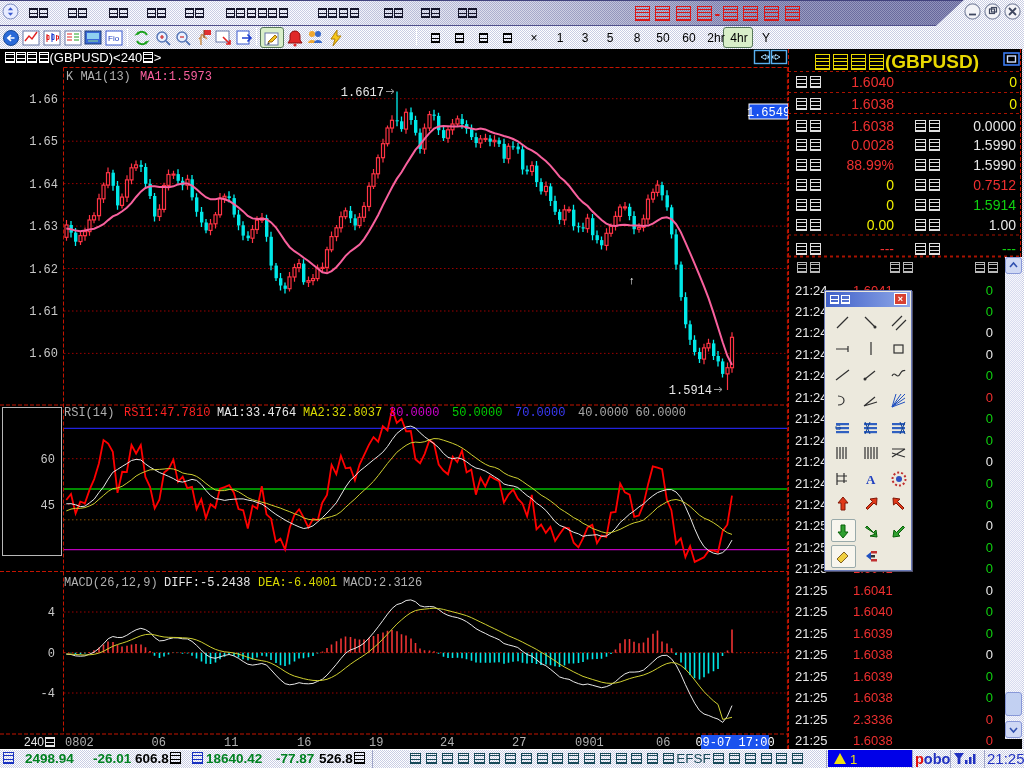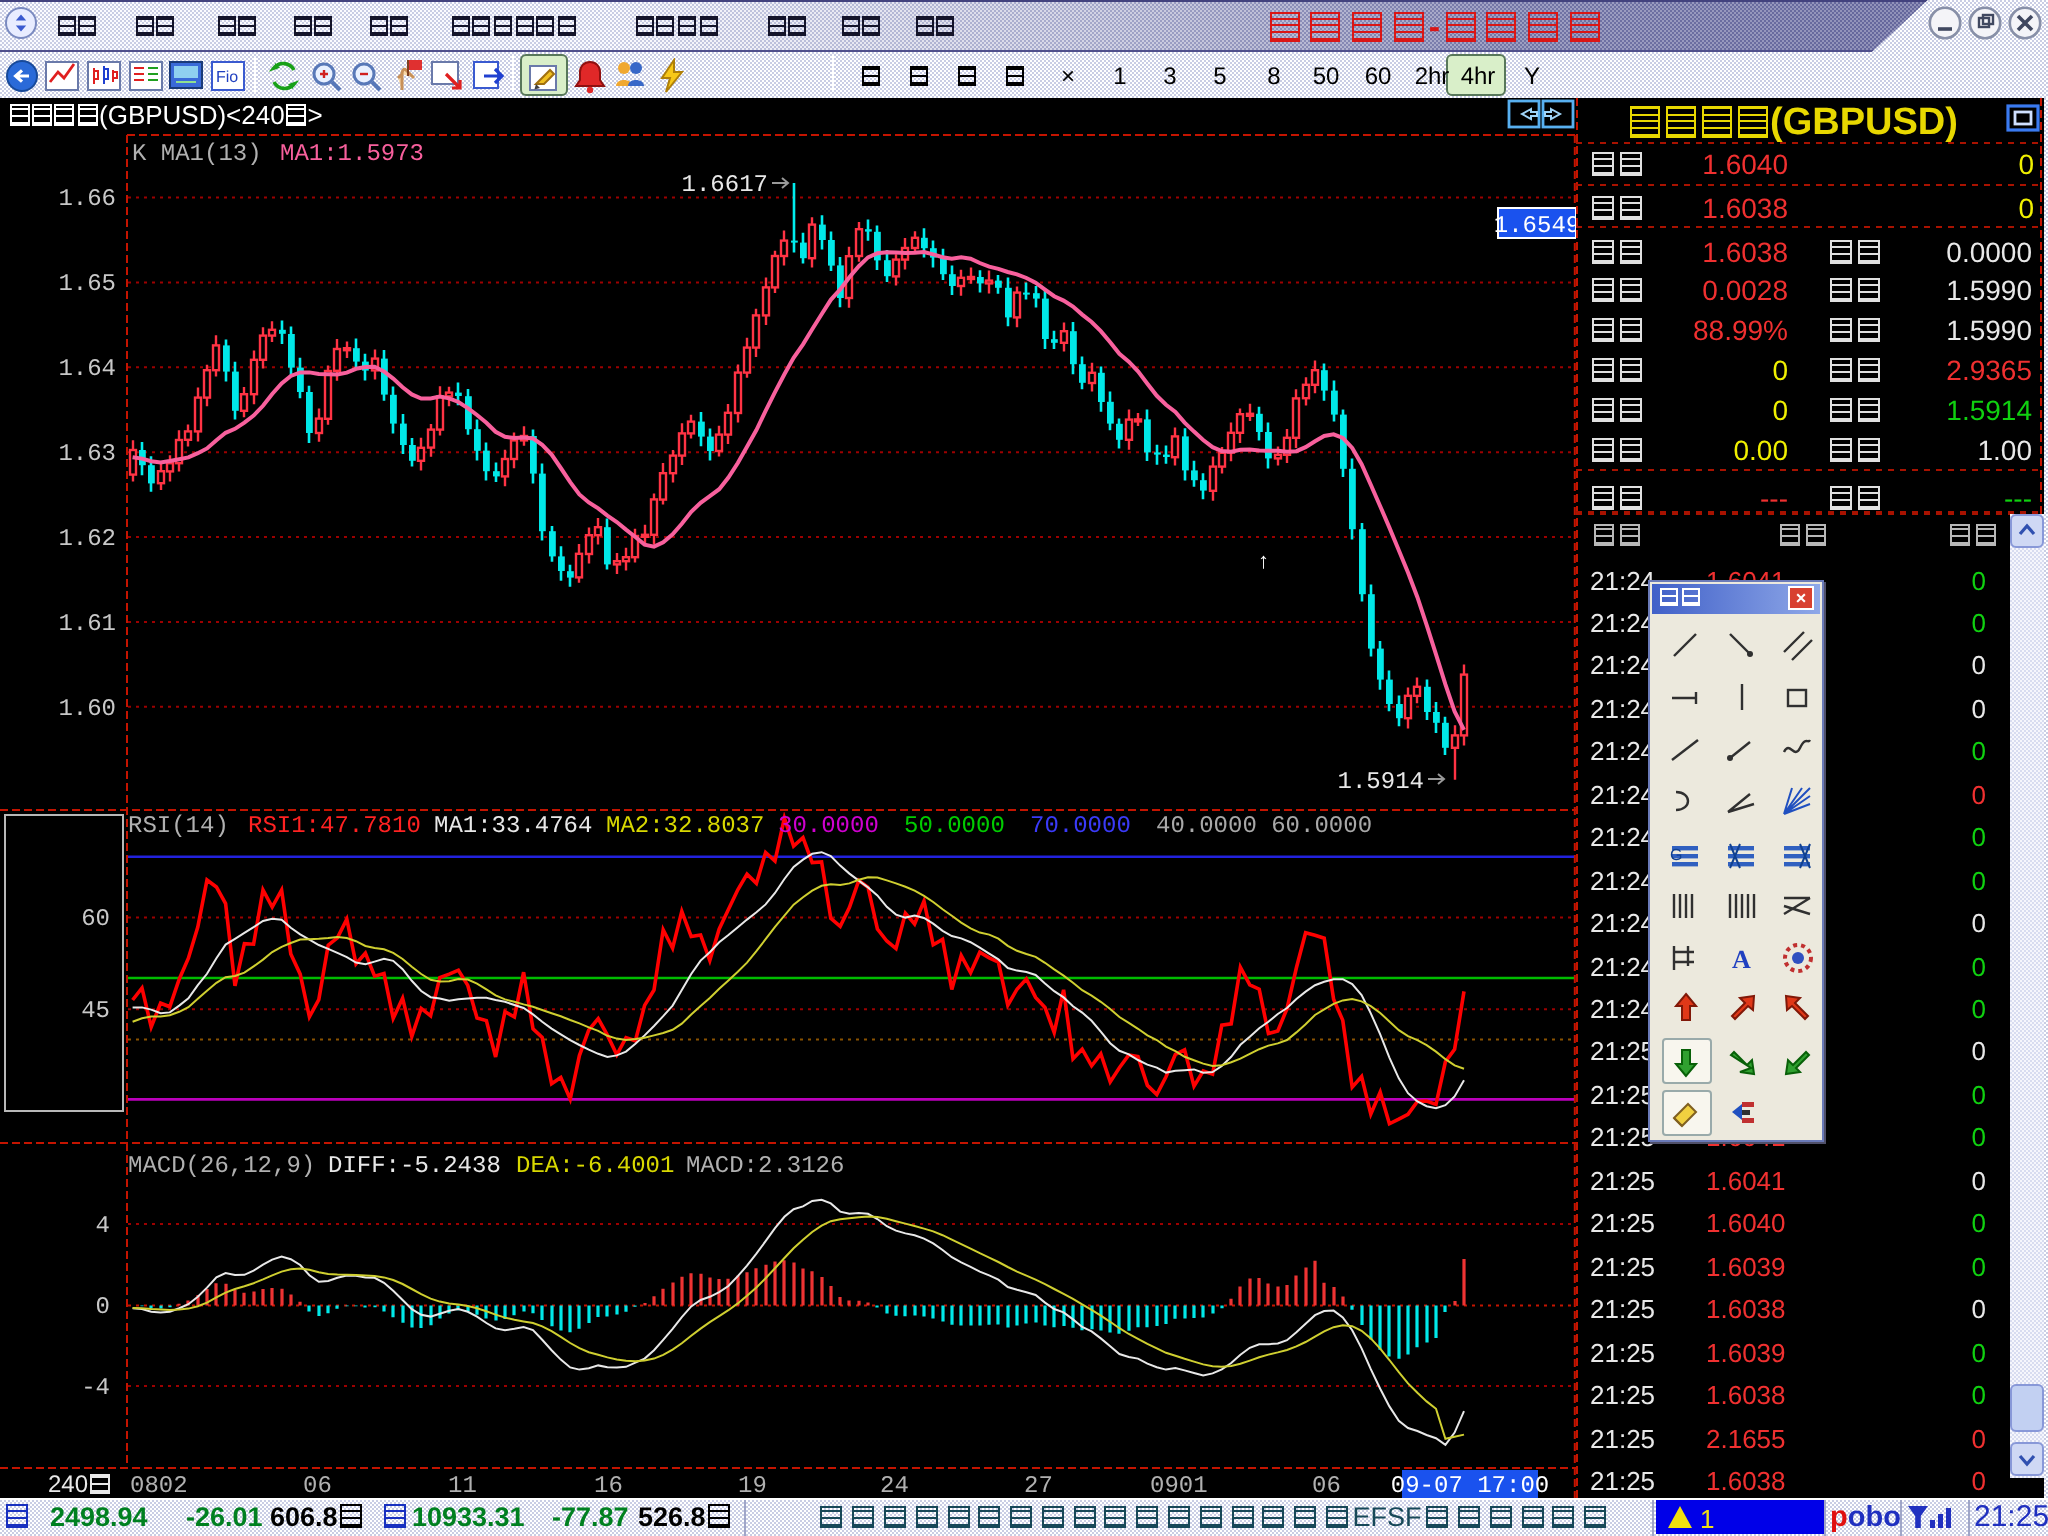--- a/index.html
+++ b/index.html
@@ -425,21 +425,21 @@
 <div class="qv" style="left:804px;top:137.4px;width:90px;color:#f03030">0.0028</div>
 <div class="ql" style="left:913px;top:137.4px"><i class="k" style="width:11px;height:12px;margin:0 1.5px;vertical-align:-1px"></i><i class="k" style="width:11px;height:12px;margin:0 1.5px;vertical-align:-1px"></i></div>
 <div class="qv" style="left:926px;top:137.4px;width:90px;color:#e8e8e8">1.5990</div>
 <div class="ql" style="left:794px;top:157.3px"><i class="k" style="width:11px;height:12px;margin:0 1.5px;vertical-align:-1px"></i><i class="k" style="width:11px;height:12px;margin:0 1.5px;vertical-align:-1px"></i></div>
 <div class="qv" style="left:804px;top:157.3px;width:90px;color:#f03030">88.99%</div>
 <div class="ql" style="left:913px;top:157.3px"><i class="k" style="width:11px;height:12px;margin:0 1.5px;vertical-align:-1px"></i><i class="k" style="width:11px;height:12px;margin:0 1.5px;vertical-align:-1px"></i></div>
 <div class="qv" style="left:926px;top:157.3px;width:90px;color:#e8e8e8">1.5990</div>
 <div class="ql" style="left:794px;top:177.2px"><i class="k" style="width:11px;height:12px;margin:0 1.5px;vertical-align:-1px"></i><i class="k" style="width:11px;height:12px;margin:0 1.5px;vertical-align:-1px"></i></div>
 <div class="qv" style="left:804px;top:177.2px;width:90px;color:#f0f000">0</div>
 <div class="ql" style="left:913px;top:177.2px"><i class="k" style="width:11px;height:12px;margin:0 1.5px;vertical-align:-1px"></i><i class="k" style="width:11px;height:12px;margin:0 1.5px;vertical-align:-1px"></i></div>
-<div class="qv" style="left:926px;top:177.2px;width:90px;color:#f03030">2.9365</div>
+<div class="qv" style="left:926px;top:177.2px;width:90px;color:#f03030">0.7512</div>
 <div class="ql" style="left:794px;top:197.1px"><i class="k" style="width:11px;height:12px;margin:0 1.5px;vertical-align:-1px"></i><i class="k" style="width:11px;height:12px;margin:0 1.5px;vertical-align:-1px"></i></div>
 <div class="qv" style="left:804px;top:197.1px;width:90px;color:#f0f000">0</div>
 <div class="ql" style="left:913px;top:197.1px"><i class="k" style="width:11px;height:12px;margin:0 1.5px;vertical-align:-1px"></i><i class="k" style="width:11px;height:12px;margin:0 1.5px;vertical-align:-1px"></i></div>
 <div class="qv" style="left:926px;top:197.1px;width:90px;color:#10d010">1.5914</div>
 <div class="ql" style="left:794px;top:217.0px"><i class="k" style="width:11px;height:12px;margin:0 1.5px;vertical-align:-1px"></i><i class="k" style="width:11px;height:12px;margin:0 1.5px;vertical-align:-1px"></i></div>
 <div class="qv" style="left:804px;top:217.0px;width:90px;color:#f0f000">0.00</div>
 <div class="ql" style="left:913px;top:217.0px"><i class="k" style="width:11px;height:12px;margin:0 1.5px;vertical-align:-1px"></i><i class="k" style="width:11px;height:12px;margin:0 1.5px;vertical-align:-1px"></i></div>
 <div class="qv" style="left:926px;top:217.0px;width:90px;color:#e8e8e8">1.00</div>
 <div class="ql" style="left:794px;top:240.5px"><i class="k" style="width:11px;height:12px;margin:0 1.5px;vertical-align:-1px"></i><i class="k" style="width:11px;height:12px;margin:0 1.5px;vertical-align:-1px"></i></div>
 <div class="qv" style="left:804px;top:240.5px;width:90px;color:#f03030">---</div>
@@ -502,21 +502,21 @@
 <div class="tik" style="left:795px;top:647.15px;color:#e8e8e8">21:25</div>
 <div class="tik" style="left:853px;top:647.15px;color:#f03030">1.6038</div>
 <div class="tik" style="left:975px;top:647.15px;color:#e8e8e8;width:18px;text-align:right">0</div>
 <div class="tik" style="left:795px;top:668.5999999999999px;color:#e8e8e8">21:25</div>
 <div class="tik" style="left:853px;top:668.5999999999999px;color:#f03030">1.6039</div>
 <div class="tik" style="left:975px;top:668.5999999999999px;color:#10d010;width:18px;text-align:right">0</div>
 <div class="tik" style="left:795px;top:690.05px;color:#e8e8e8">21:25</div>
 <div class="tik" style="left:853px;top:690.05px;color:#f03030">1.6038</div>
 <div class="tik" style="left:975px;top:690.05px;color:#10d010;width:18px;text-align:right">0</div>
 <div class="tik" style="left:795px;top:711.5px;color:#e8e8e8">21:25</div>
-<div class="tik" style="left:853px;top:711.5px;color:#f03030">2.1655</div>
+<div class="tik" style="left:853px;top:711.5px;color:#f03030">2.3336</div>
 <div class="tik" style="left:975px;top:711.5px;color:#f03030;width:18px;text-align:right">0</div>
 <div class="tik" style="left:795px;top:732.95px;color:#e8e8e8">21:25</div>
 <div class="tik" style="left:853px;top:732.95px;color:#f03030">1.6038</div>
 <div class="tik" style="left:975px;top:732.95px;color:#f03030;width:18px;text-align:right">0</div>
 <div class="abs" style="left:1005px;top:256.5px;width:17px;height:482px;background:#f6f6fc;background-image:linear-gradient(45deg,#d8dcf0 25%,transparent 25%,transparent 75%,#d8dcf0 75%),linear-gradient(45deg,#d8dcf0 25%,transparent 25%,transparent 75%,#d8dcf0 75%);background-size:2px 2px;background-position:0 0,1px 1px"></div>
 <div class="abs" style="left:1005px;top:256.5px;width:17px;height:17px;background:#cfd8f4;border:1px solid #8898d8;border-radius:3px"></div>
 <svg class="abs" style="left:1005px;top:256.5px" width="17" height="17">
     <path d="M5 10 l3.5-4 3.5 4" stroke="#3050b0" stroke-width="1.6" fill="none"></path>
   </svg>
 <div class="abs" style="left:1005px;top:721px;width:17px;height:17px;background:#cfd8f4;border:1px solid #8898d8;border-radius:3px"></div>
@@ -632,21 +632,21 @@
     <rect x="9" y="4" width="6" height="2.5" fill="#c03030"></rect>
     <rect x="9" y="8" width="4" height="2.5" fill="#303030"></rect>
     <rect x="9" y="12" width="6" height="2.5" fill="#c03030"></rect>
   </svg>
 <div class="abs dit" style="left:0;top:749px;width:1024px;height:19px;border-top:1px solid #fff"></div>
 <div style="position:absolute;top:751px;height:16px;font-size:13.5px;line-height:16px;white-space:nowrap;left:2px;color:#1830c0;font-weight:bold"><i class="k" style="width:11px;height:12px;margin:0 1px;vertical-align:-1px"></i></div>
 <div style="position:absolute;top:751px;height:16px;font-size:13.5px;line-height:16px;white-space:nowrap;left:25px;color:#008020;font-weight:bold">2498.94</div>
 <div style="position:absolute;top:751px;height:16px;font-size:13.5px;line-height:16px;white-space:nowrap;left:93px;color:#008020;font-weight:bold">-26.01</div>
 <div style="position:absolute;top:751px;height:16px;font-size:13.5px;line-height:16px;white-space:nowrap;left:135px;color:#000;font-weight:bold">606.8<i class="k" style="width:11px;height:12px;margin:0 1px;vertical-align:-1px"></i></div>
 <div style="position:absolute;top:751px;height:16px;font-size:13.5px;line-height:16px;white-space:nowrap;left:191px;color:#1830c0;font-weight:bold"><i class="k" style="width:11px;height:12px;margin:0 1px;vertical-align:-1px"></i></div>
-<div style="position:absolute;top:751px;height:16px;font-size:13.5px;line-height:16px;white-space:nowrap;left:206px;color:#008020;font-weight:bold">10933.31</div>
+<div style="position:absolute;top:751px;height:16px;font-size:13.5px;line-height:16px;white-space:nowrap;left:206px;color:#008020;font-weight:bold">18640.42</div>
 <div style="position:absolute;top:751px;height:16px;font-size:13.5px;line-height:16px;white-space:nowrap;left:276px;color:#008020;font-weight:bold">-77.87</div>
 <div style="position:absolute;top:751px;height:16px;font-size:13.5px;line-height:16px;white-space:nowrap;left:319px;color:#000;font-weight:bold">526.8<i class="k" style="width:11px;height:12px;margin:0 1px;vertical-align:-1px"></i></div>
 <div style="position:absolute;top:751px;height:16px;font-size:13.5px;line-height:16px;white-space:nowrap;left:408px;color:#174858"><i class="k" style="width:11px;height:11px;margin:0 2.4px;vertical-align:-1px"></i><i class="k" style="width:11px;height:11px;margin:0 2.4px;vertical-align:-1px"></i><i class="k" style="width:11px;height:11px;margin:0 2.4px;vertical-align:-1px"></i><i class="k" style="width:11px;height:11px;margin:0 2.4px;vertical-align:-1px"></i><i class="k" style="width:11px;height:11px;margin:0 2.4px;vertical-align:-1px"></i><i class="k" style="width:11px;height:11px;margin:0 2.4px;vertical-align:-1px"></i><i class="k" style="width:11px;height:11px;margin:0 2.4px;vertical-align:-1px"></i><i class="k" style="width:11px;height:11px;margin:0 2.4px;vertical-align:-1px"></i><i class="k" style="width:11px;height:11px;margin:0 2.4px;vertical-align:-1px"></i><i class="k" style="width:11px;height:11px;margin:0 2.4px;vertical-align:-1px"></i><i class="k" style="width:11px;height:11px;margin:0 2.4px;vertical-align:-1px"></i><i class="k" style="width:11px;height:11px;margin:0 2.4px;vertical-align:-1px"></i><i class="k" style="width:11px;height:11px;margin:0 2.4px;vertical-align:-1px"></i><i class="k" style="width:11px;height:11px;margin:0 2.4px;vertical-align:-1px"></i><i class="k" style="width:11px;height:11px;margin:0 2.4px;vertical-align:-1px"></i><i class="k" style="width:11px;height:11px;margin:0 2.4px;vertical-align:-1px"></i><i class="k" style="width:11px;height:11px;margin:0 2.4px;vertical-align:-1px"></i>EFSF<i class="k" style="width:11px;height:11px;margin:0 2.4px;vertical-align:-1px"></i><i class="k" style="width:11px;height:11px;margin:0 2.4px;vertical-align:-1px"></i><i class="k" style="width:11px;height:11px;margin:0 2.4px;vertical-align:-1px"></i><i class="k" style="width:11px;height:11px;margin:0 2.4px;vertical-align:-1px"></i><i class="k" style="width:11px;height:11px;margin:0 2.4px;vertical-align:-1px"></i><i class="k" style="width:11px;height:11px;margin:0 2.4px;vertical-align:-1px"></i></div>
 <div class="abs" style="left:828px;top:750px;width:84px;height:17px;background:#0000e8"></div>
 <svg class="abs" style="left:833px;top:752px" width="40" height="14">
     <path d="M7 1 L13 12 H1z" fill="#f0e010"></path>
     <text x="17" y="12" font-size="13" fill="#f0e010">1</text>
   </svg>
 <div style="position:absolute;top:751px;height:16px;font-size:13.5px;line-height:16px;white-space:nowrap;left:915px;font-weight:bold;font-size:14.5px"><span style="color:#e01010">p</span><span style="color:#2030c0">obo</span></div>
 <svg class="abs" style="left:953px;top:751px" width="28" height="15">

